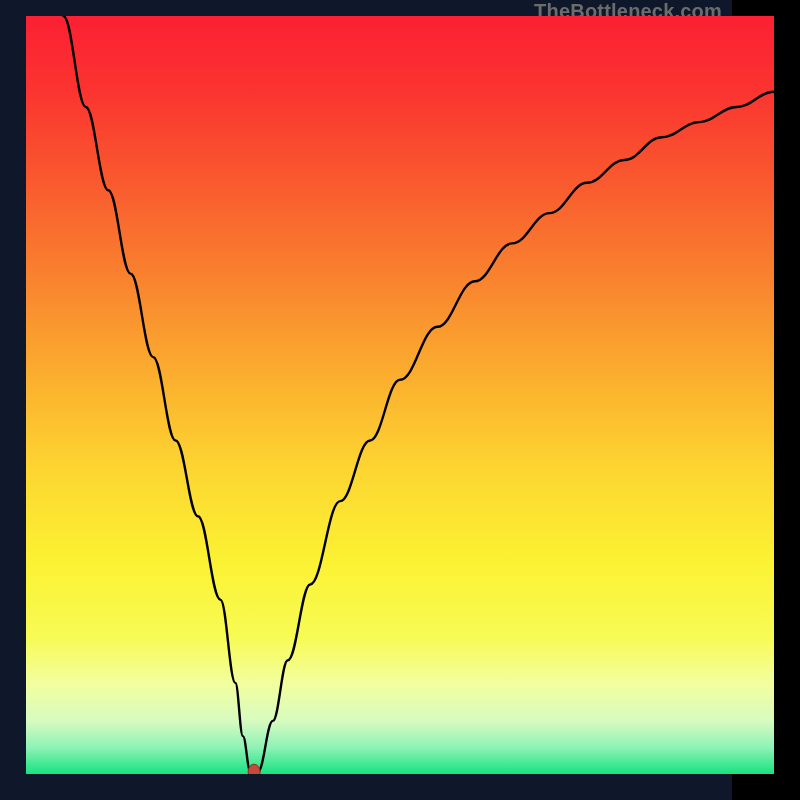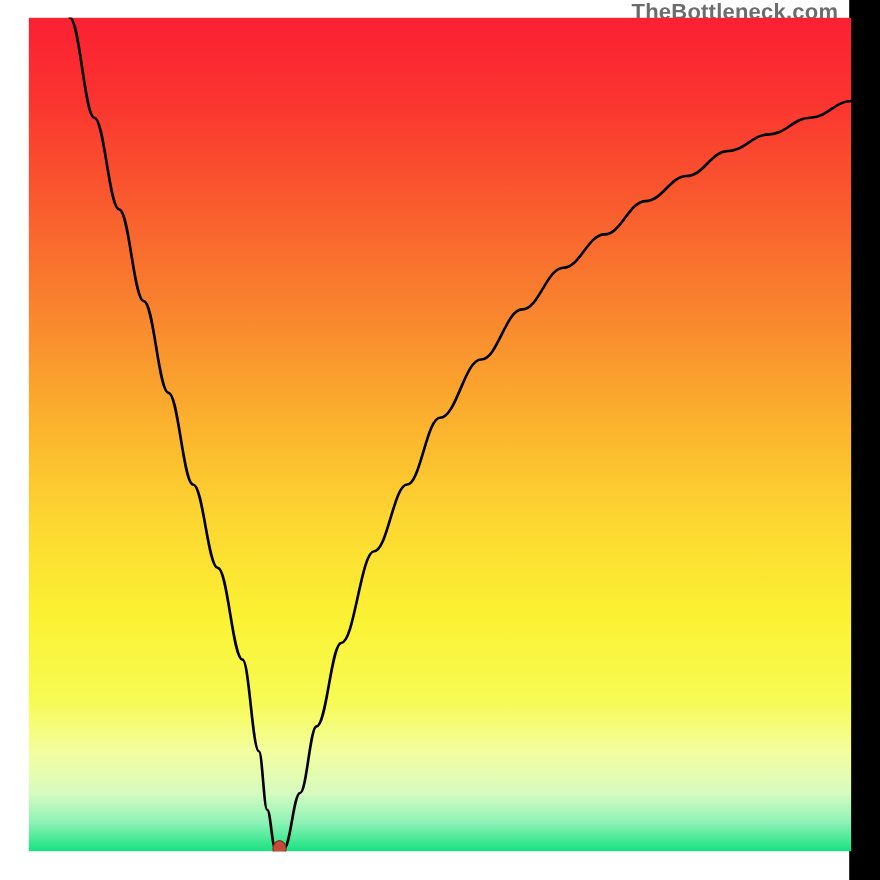--- a/index.html
+++ b/index.html
@@ -8,22 +8,21 @@
     width: 800px;
     height: 800px;
     overflow: hidden;
     background: #000;
     font-family: Arial, Helvetica, sans-serif;
   }
   .stage {
     position: relative;
     width: 732px;
     height: 800px;
-    background: #ffffff;
-    padding-left: 40px;
+    background: #0f172a;
   }
   .plot {
     position: absolute;
     left: 26px;
     top: 16px;
     width: 748px;
     height: 758px;
   }
   .watermark {
     position: absolute;

